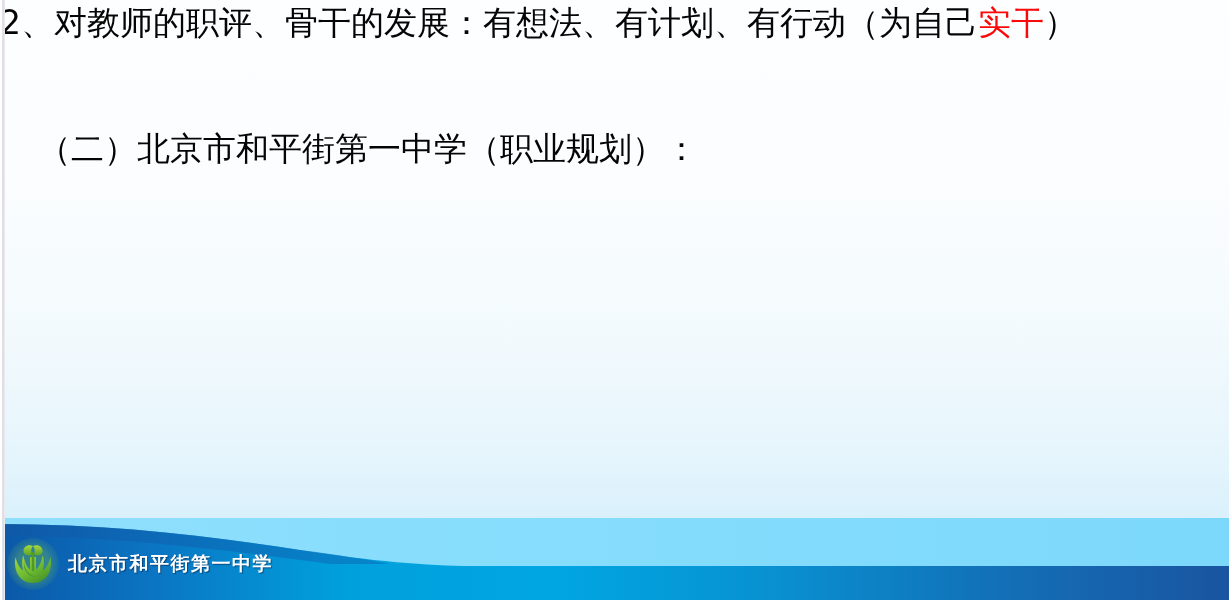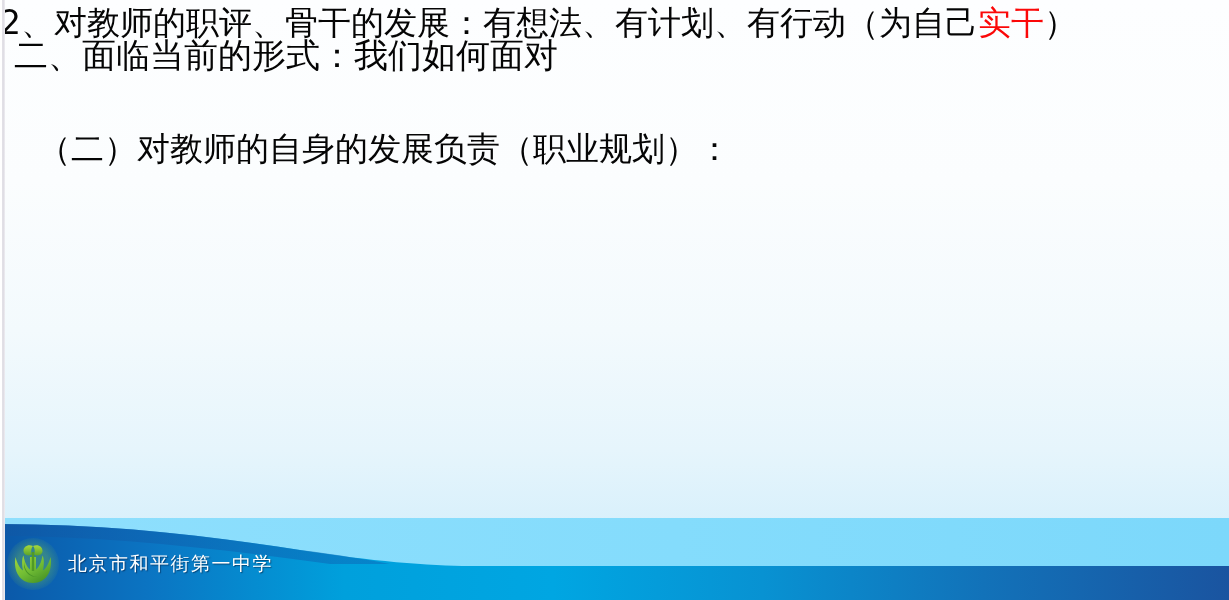--- a/index.html
+++ b/index.html
@@ -99,39 +99,38 @@
     width: 54px;
     height: 54px;
     margin-left: 6px;
     flex: none;
   }
   .logo svg { display:block; width:54px; height:54px; }
   .school-name {
     margin-left: 8px;
     color: #ffffff;
     font-size: 19px;
-    font-weight: 400;
+    font-weight: 700;
     letter-spacing: 1.5px;
     text-shadow: 1px 1px 1px rgba(0,25,60,0.55);
     white-space: nowrap;
     font-family: "DejaVu Sans", "Liberation Sans", sans-serif;
   }
 </style>
 </head>
 <body>
 
 <div class="slide">
 
   <div class="left-edge"></div>
 
   <div class="body-text">
 
-    <div class="line line-1">二、面临当前的形式：我们如何面对</div>
-
-    <div class="line line-2">（二）对教师的自身的发展负责（职业规划）：</div>
+
+    <div class="line line-2">（二）北京市和平街第一中学（职业规划）：</div>
 
     <div class="para-3"><span>2、对教师的职评、骨干的发展：有想法、有计划、有行动（为自己</span><span class="accent-red">实干</span><span>）</span></div>
 
   </div>
 
   <div class="footer">
     <svg viewBox="0 0 1229 90" preserveAspectRatio="none" xmlns="http://www.w3.org/2000/svg">
       <defs>
         <linearGradient id="gLight" x1="0" y1="0" x2="1" y2="0">
           <stop offset="0" stop-color="#8fdffd"></stop>

